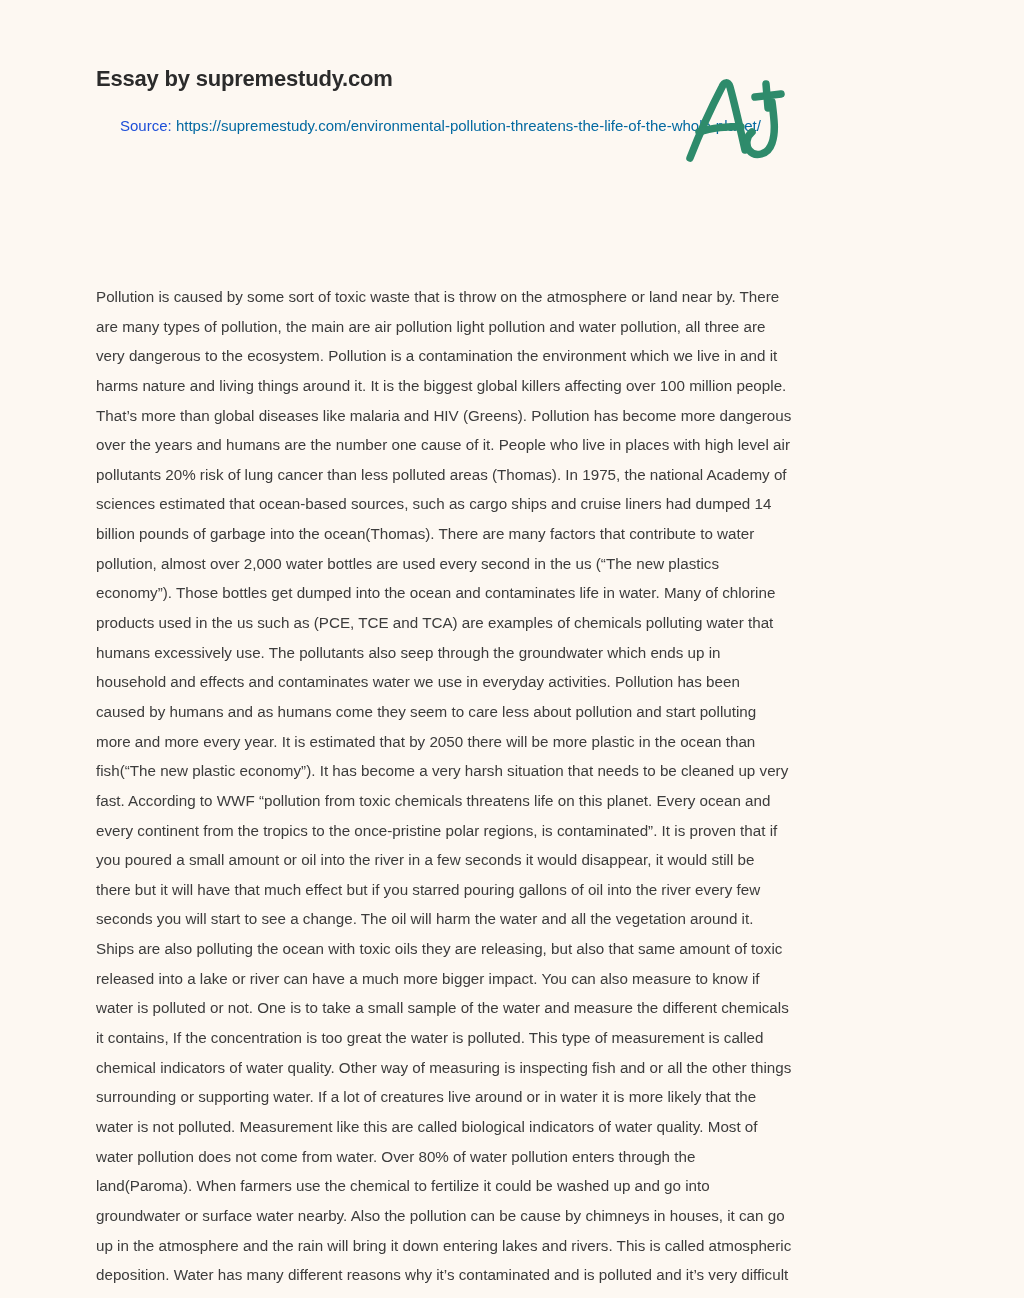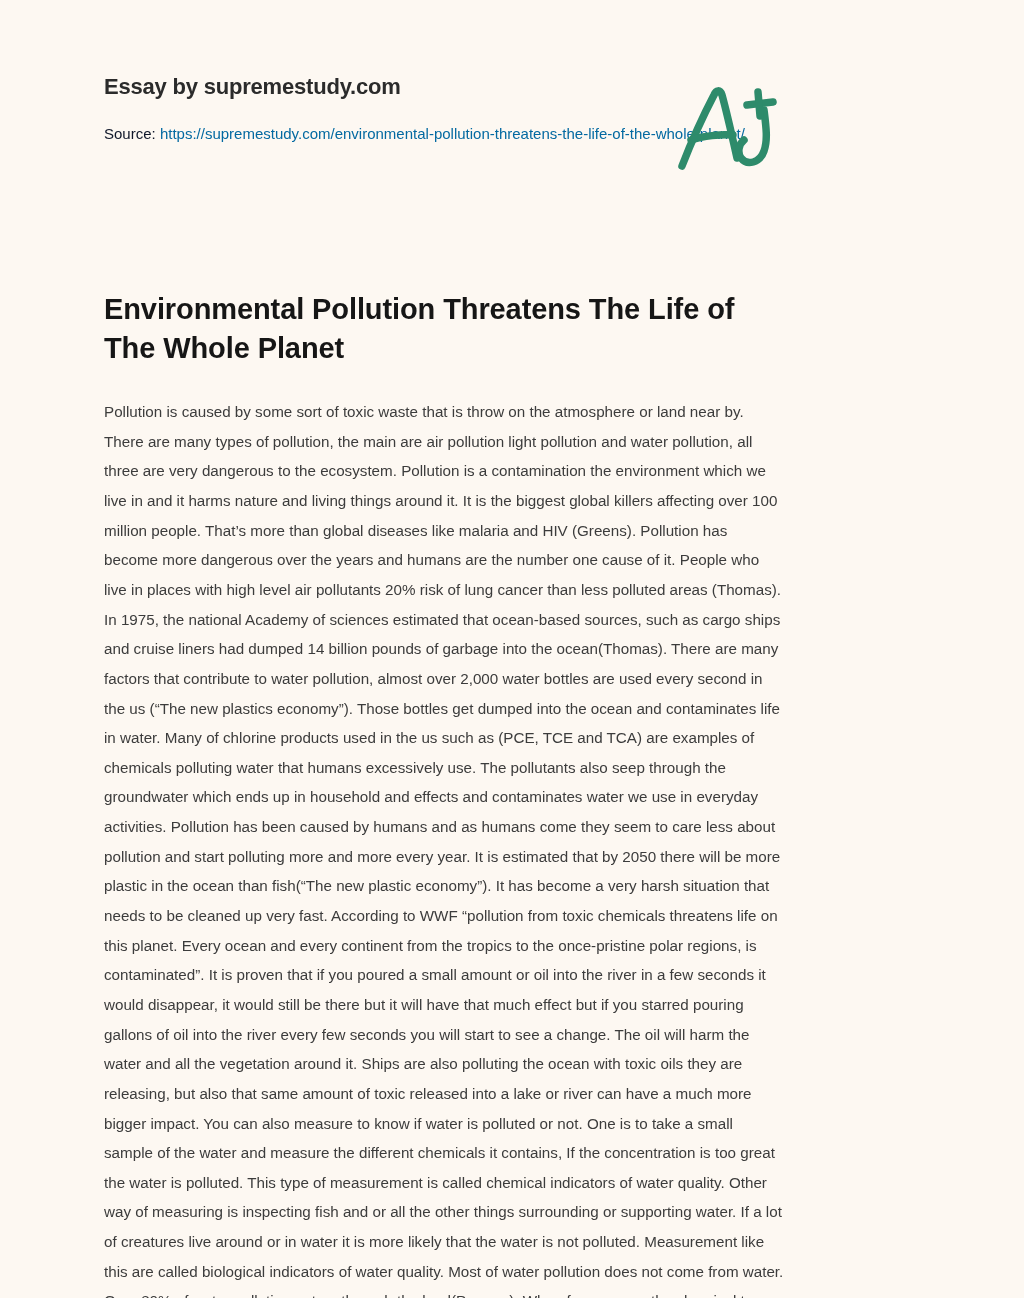--- a/index.html
+++ b/index.html
@@ -13,21 +13,21 @@
     background: #fdf8f2;
     font-family: "Liberation Sans", sans-serif;
     color: #3a3a3a;
     overflow: hidden;
   }
   .page {
     position: relative;
     width: 888px;
     height: 1298px;
     box-sizing: border-box;
-    padding: 12px;
+    padding: 4px;
   }
 
   
   .header {
     position: relative;
     padding: 62px 92px 0 92px;
     min-height: 120px;
   }
   .site-title {
     font-size: 22px;
@@ -38,21 +38,22 @@
     line-height: 1.2;
   }
   .source-line {
     font-size: 15px;
     line-height: 1.62;
     color: #8a8a8a;
     max-width: 700px;
     margin: 0;
   }
   .source-label {
-    color: #0f172a;
+    color: #1d4ed8;
+    margin-left: 24px;
   }
   .source-url {
     color: #0369a1;
     text-decoration: none;
     word-break: break-all;
   }
 
   
   .logo {
     position: absolute;
@@ -113,19 +114,18 @@
         <path d="M95 32 C 97 48, 99 62, 95 73 C 91 85, 78 88, 72 80 C 68 74, 70 66, 75 62"></path>
 
         <path d="M78 27 L 104 24"></path>
         <path d="M89 14 L 91 38"></path>
       </svg>
     </div>
 
   </div>
 
   <div class="article">
-    <h2 class="article-title">Environmental Pollution Threatens The Life of The Whole Planet</h2>
     <div class="article-body">
       <p>Pollution is caused by some sort of toxic waste that is throw on the atmosphere or land near by. There are many types of pollution, the main are air pollution light pollution and water pollution, all three are very dangerous to the ecosystem. Pollution is a contamination the environment which we live in and it harms nature and living things around it. It is the biggest global killers affecting over 100 million people. That’s more than global diseases like malaria and HIV (Greens). Pollution has become more dangerous over the years and humans are the number one cause of it. People who live in places with high level air pollutants 20% risk of lung cancer than less polluted areas (Thomas). In 1975, the national Academy of sciences estimated that ocean-based sources, such as cargo ships and cruise liners had dumped 14 billion pounds of garbage into the ocean(Thomas). There are many factors that contribute to water pollution, almost over 2,000 water bottles are used every second in the us (“The new plastics economy”). Those bottles get dumped into the ocean and contaminates life in water. Many of chlorine products used in the us such as (PCE, TCE and TCA) are examples of chemicals polluting water that humans excessively use. The pollutants also seep through the groundwater which ends up in household and effects and contaminates water we use in everyday activities. Pollution has been caused by humans and as humans come they seem to care less about pollution and start polluting more and more every year. It is estimated that by 2050 there will be more plastic in the ocean than fish(“The new plastic economy”). It has become a very harsh situation that needs to be cleaned up very fast. According to WWF “pollution from toxic chemicals threatens life on this planet. Every ocean and every continent from the tropics to the once-pristine polar regions, is contaminated”. It is proven that if you poured a small amount or oil into the river in a few seconds it would disappear, it would still be there but it will have that much effect but if you starred pouring gallons of oil into the river every few seconds you will start to see a change. The oil will harm the water and all the vegetation around it. Ships are also polluting the ocean with toxic oils they are releasing, but also that same amount of toxic released into a lake or river can have a much more bigger impact. You can also measure to know if water is polluted or not. One is to take a small sample of the water and measure the different chemicals it contains, If the concentration is too great the water is polluted. This type of measurement is called chemical indicators of water quality. Other way of measuring is inspecting fish and or all the other things surrounding or supporting water. If a lot of creatures live around or in water it is more likely that the water is not polluted. Measurement like this are called biological indicators of water quality. Most of water pollution does not come from water. Over 80% of water pollution enters through the land(Paroma). When farmers use the chemical to fertilize it could be washed up and go into groundwater or surface water nearby. Also the pollution can be cause by chimneys in houses, it can go up in the atmosphere and the rain will bring it down entering lakes and rivers. This is called atmospheric deposition. Water has many different reasons why it’s contaminated and is polluted and it’s very difficult to solve the problem. According to world health Organization 663 million people don’t have safe access to drinking water including America. Another toxic pollution comes from metal like lead cadmium and mercury. Cadmium and mercury is used in batteries. Now there is a new lead used on boat paint to make it not fall in the ocean but that is the opposite of what it was, TBT or tribytolin is recognized as a pollutant. As industrialization has spread and more technology is getting advanced there has been more pollution than ever and it’s been on an increasing size and will keep going up. There are around 7 billion people living on planet earth, it has become clear that there are limits. And humans have exceeded that limit when it comes to pollution. Instead of inventing new stuff and making pollution worse every year we as humans should invent new inventions to help save earth because it the only home we have might not be here for long if we keep up with pollution.</p>
     </div>
   </div>
 
 </div>
 
 </body></html>

